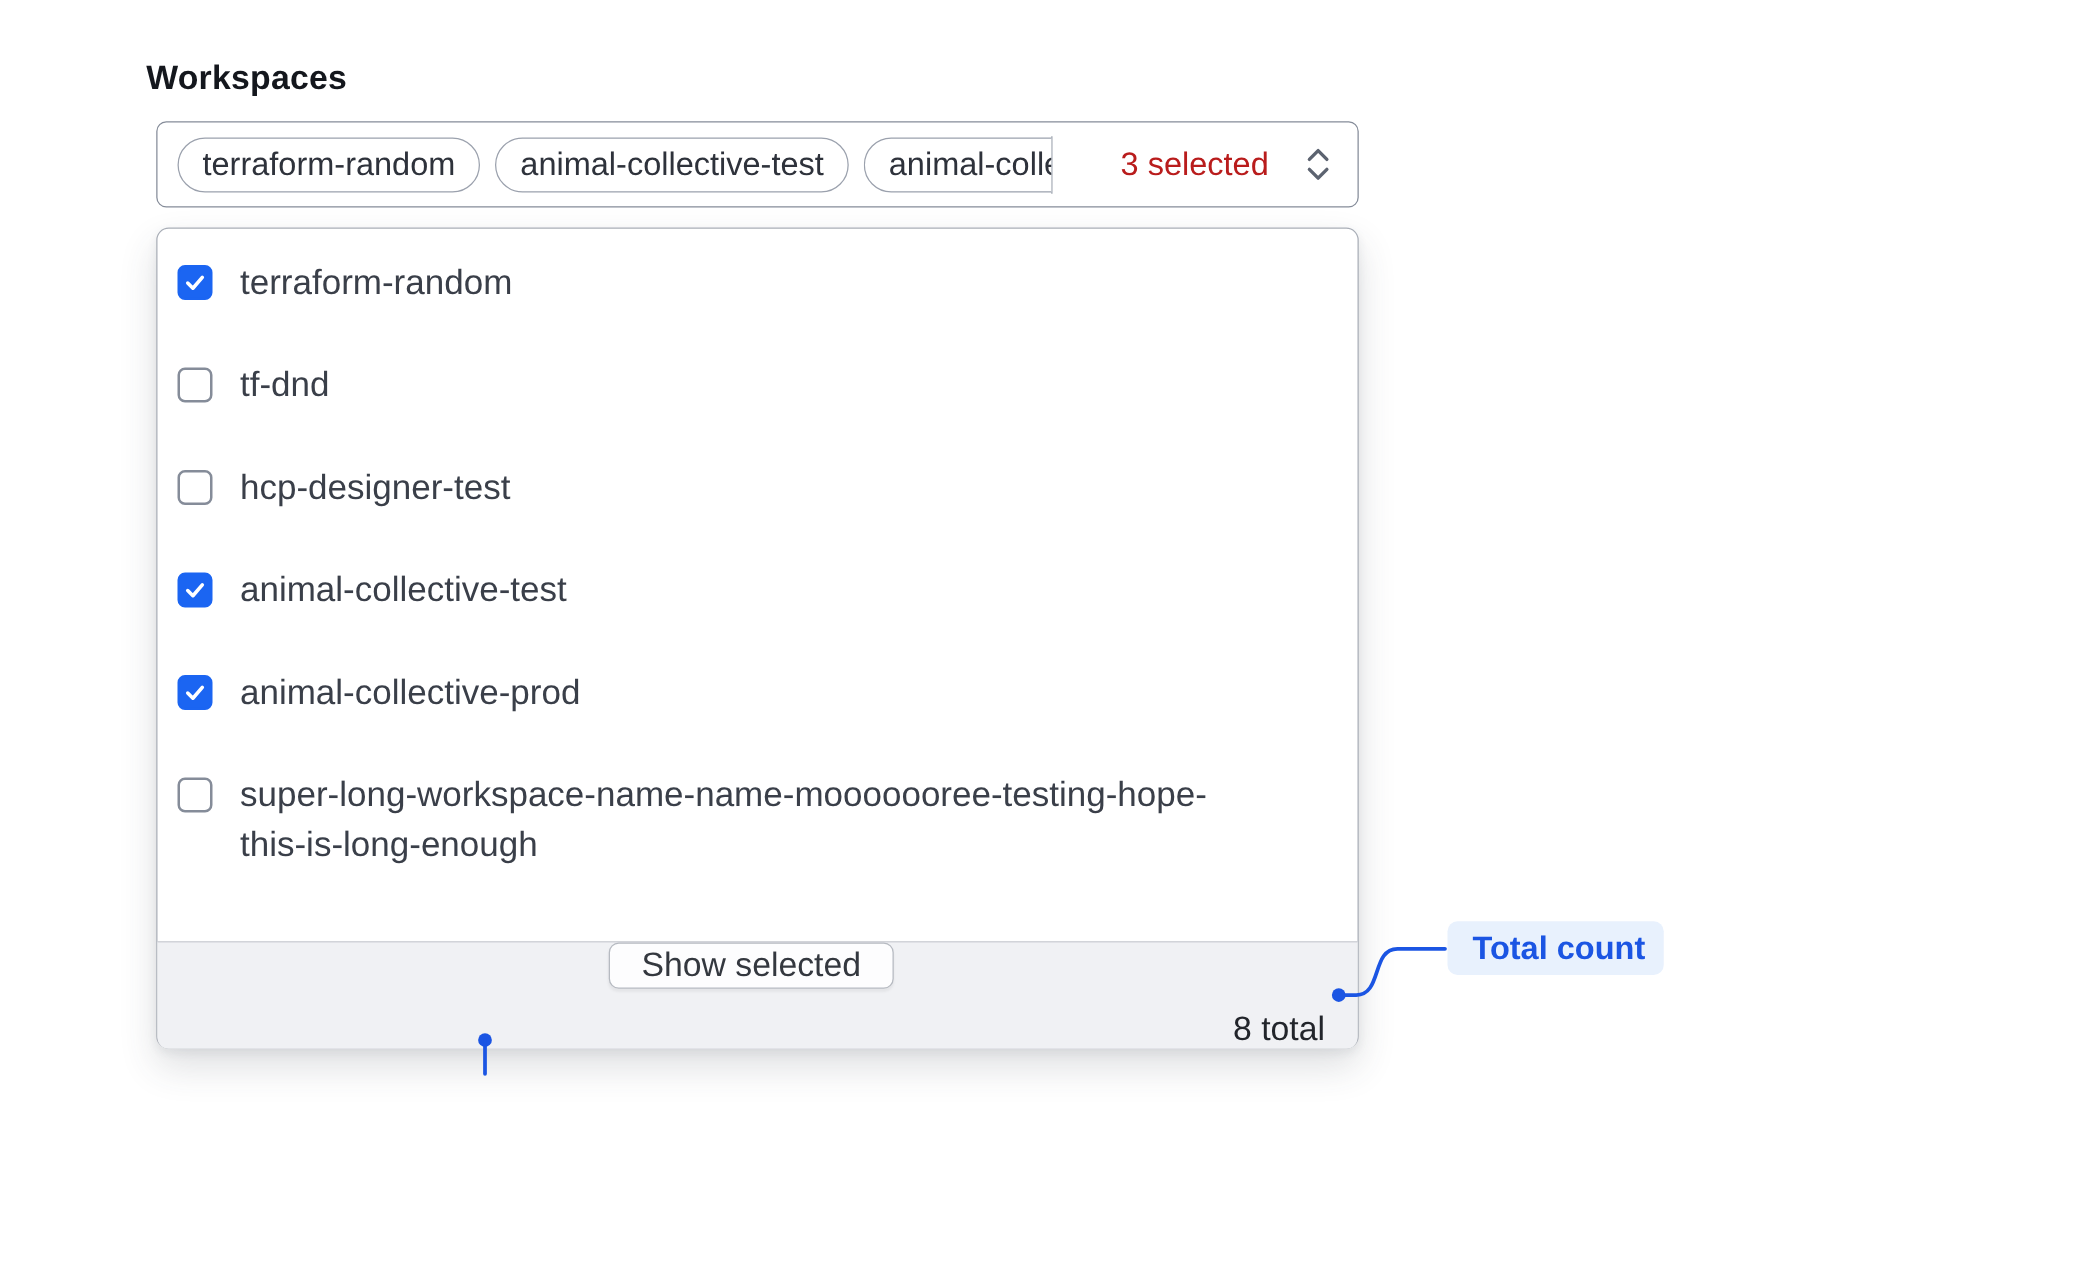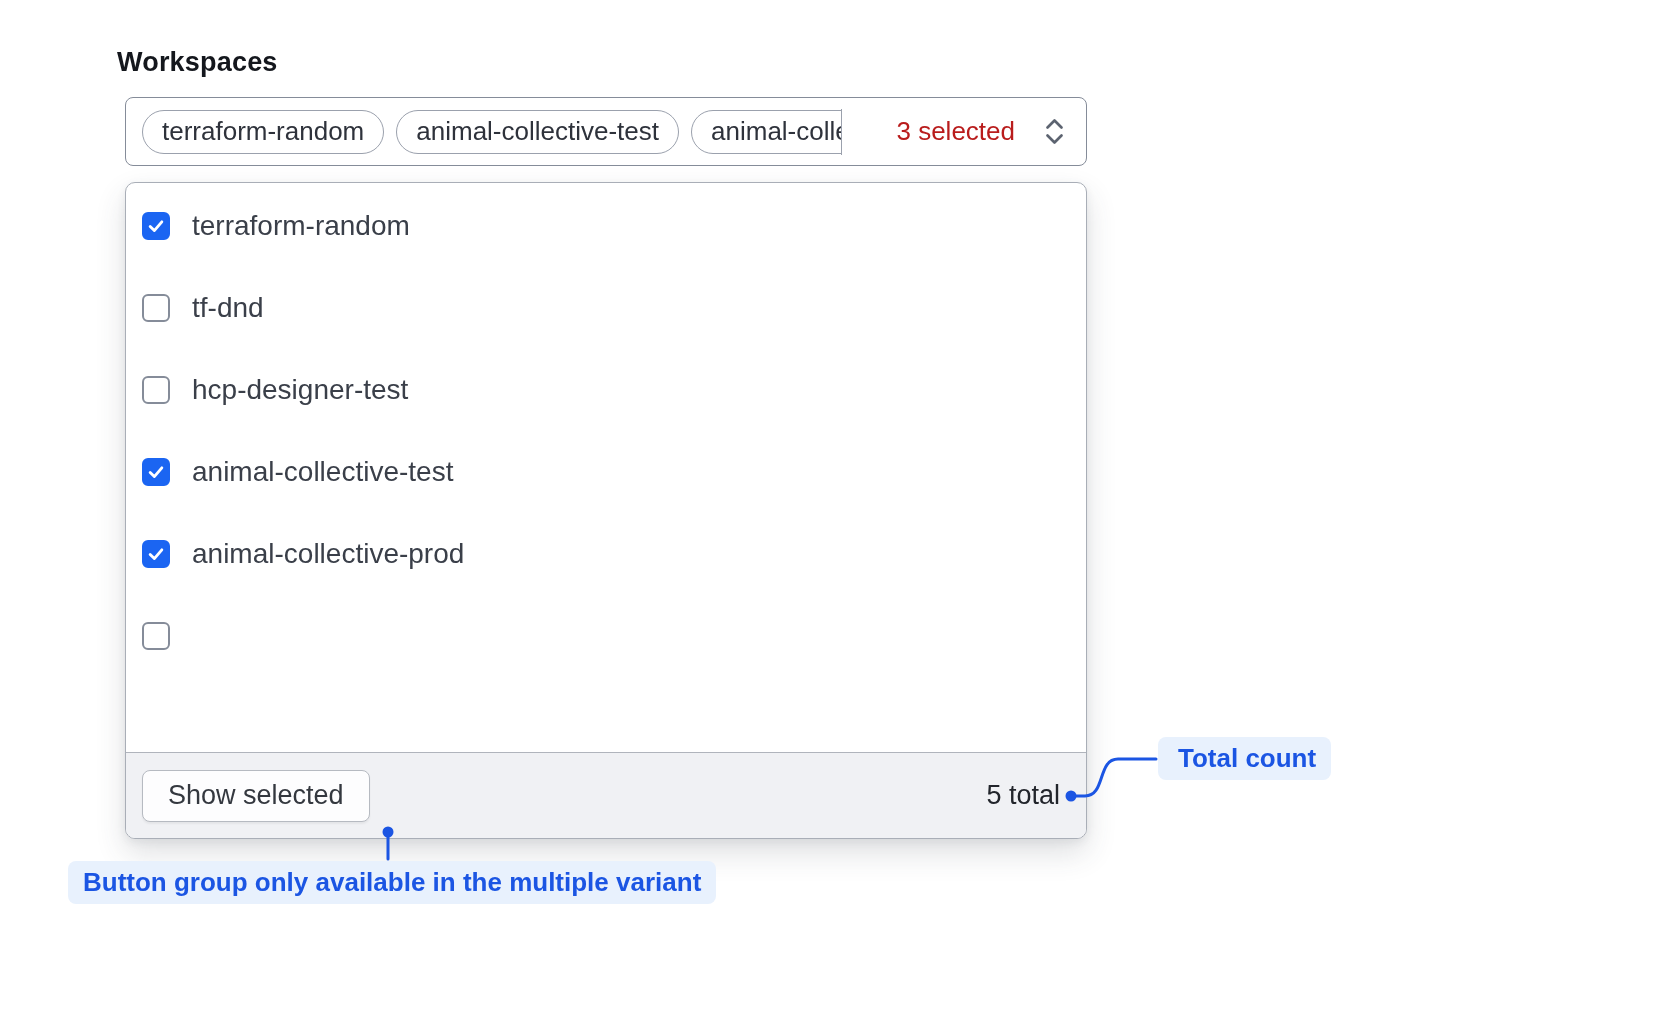--- a/index.html
+++ b/index.html
@@ -46,21 +46,21 @@
     background:var(--accent-blue,#1b65f2);border-color:var(--accent-blue,#1b65f2);
   }
   .check{display:none;}
   .option.checked .check{display:block;}
   .option-label{font-size:28px;line-height:40px;color:#3a3f49;max-width:800px;}
   
   .footer{
     margin-top:auto;height:86px;box-sizing:border-box;
     background:var(--footer-bg,#f0f1f4);border-top:1px solid #b0b4bc;
     border-radius:0 0 9px 9px;
-    display:flex;align-items:center;gap:17px;padding:0 26px 0 16px;
+    display:flex;align-items:center;gap:17px;padding:0 26px 0 16px;flex-direction:column;
   }
   .btn{
     height:52px;padding:0 25px;box-sizing:border-box;
     font-family:"Liberation Sans",sans-serif;font-size:27px;color:#34383f;
     background:#fdfdfe;border:1px solid #b6bac1;border-radius:8px;
     box-shadow:0 2px 2px rgba(0,0,0,.05);cursor:pointer;white-space:nowrap;
   }
   .total{margin-left:auto;font-size:27px;color:#22252b;white-space:nowrap;}
   
   .overlay{position:absolute;left:0;top:0;pointer-events:none;}
@@ -132,33 +132,33 @@
         <path d="M5 12.5 L10 17.5 L19 7" stroke="#ffffff" stroke-width="3.4" stroke-linecap="round" stroke-linejoin="round"></path>
       </svg>
     </span>
     <span class="option-label">animal-collective-prod</span>
   </div>
 
   <div class="option">
     <span class="checkbox">
       
     </span>
+    <span class="option-label">super-long-workspace-name-name-mooooooree-testing-hope-this-is-long-enough</span>
   </div>
 </div>
     <div class="footer">
       <button class="btn">Show selected</button>
-      <span class="total">5 total</span>
+      <span class="total">8 total</span>
     </div>
   </div>
 
   <svg class="overlay" width="1672" height="1024" viewBox="0 0 1672 1024" fill="none">
 
     <circle cx="1071" cy="796" r="5.5" fill="#1b55e3"></circle>
     <path d="M1071 796 H1085 C1106 796 1097 759 1118 759 H1156" stroke="#1b55e3" stroke-width="3" stroke-linecap="round"></path>
 
     <circle cx="388" cy="832" r="5.5" fill="#1b55e3"></circle>
     <path d="M388 832 V859" stroke="#1b55e3" stroke-width="3" stroke-linecap="round"></path>
   </svg>
 
   <div class="callout callout-total">Total count</div>
-  <div class="callout callout-btn">Button group only available in the multiple variant</div>
 
 </div>
 
 </body></html>

